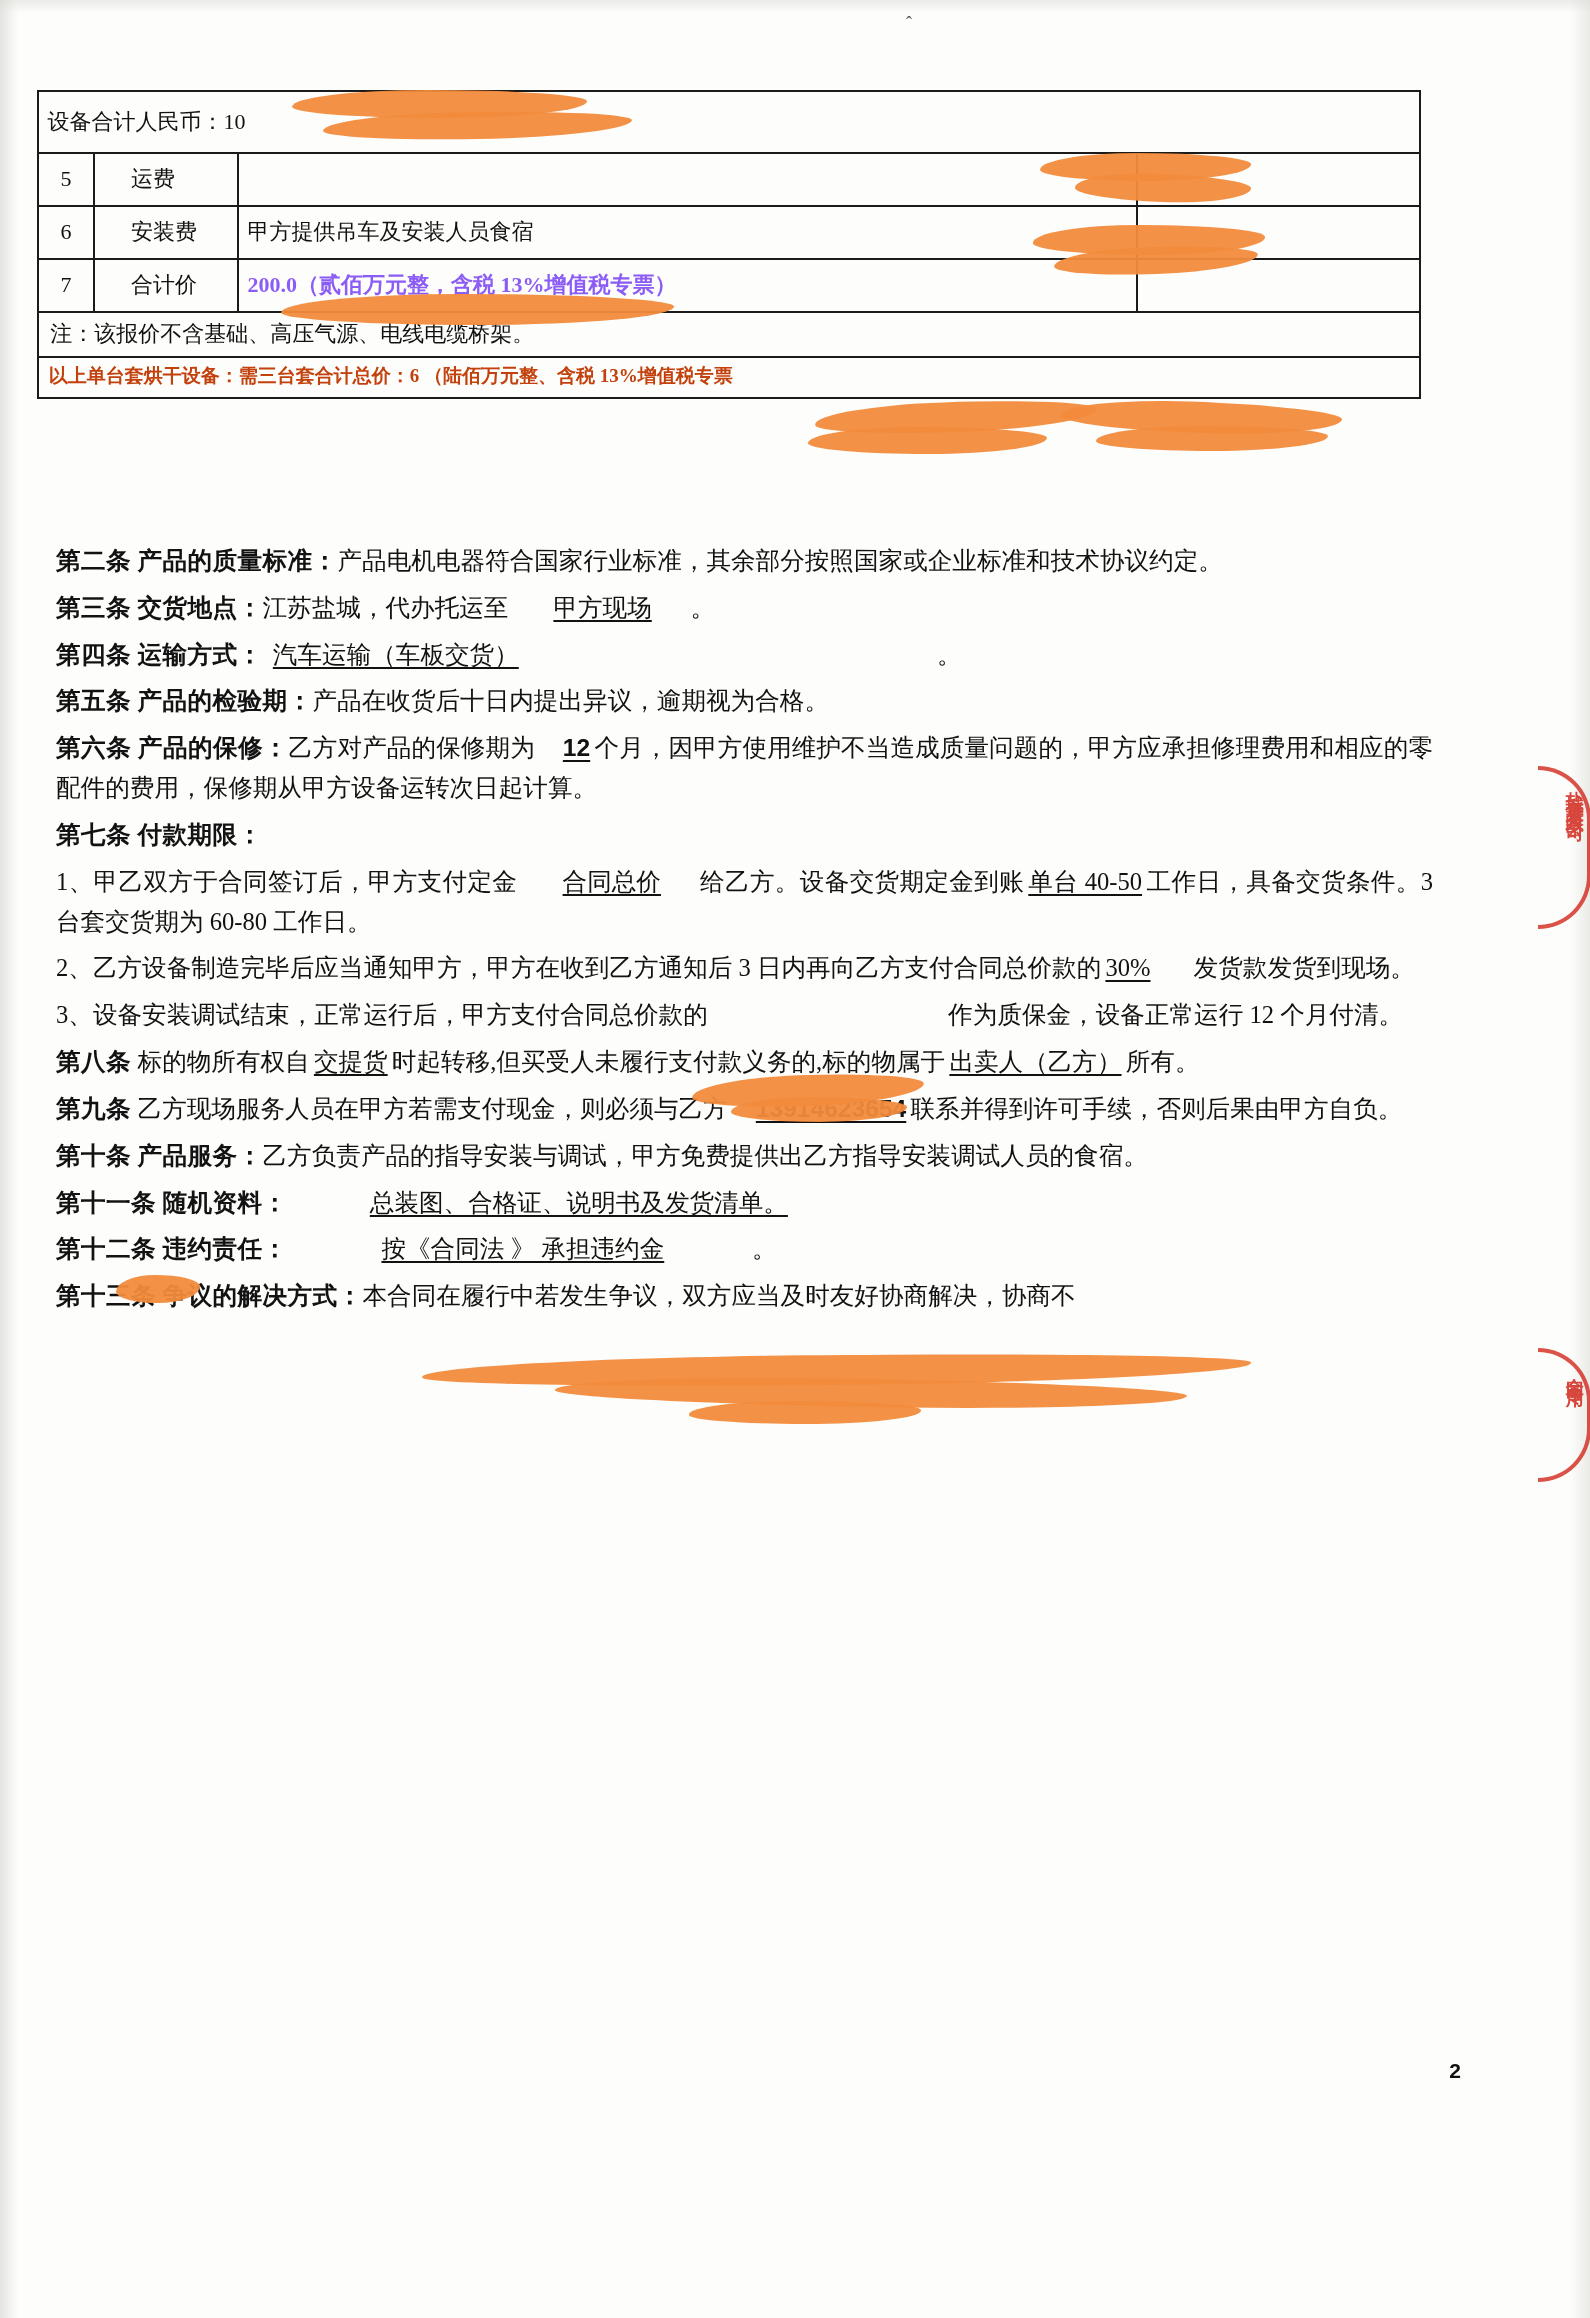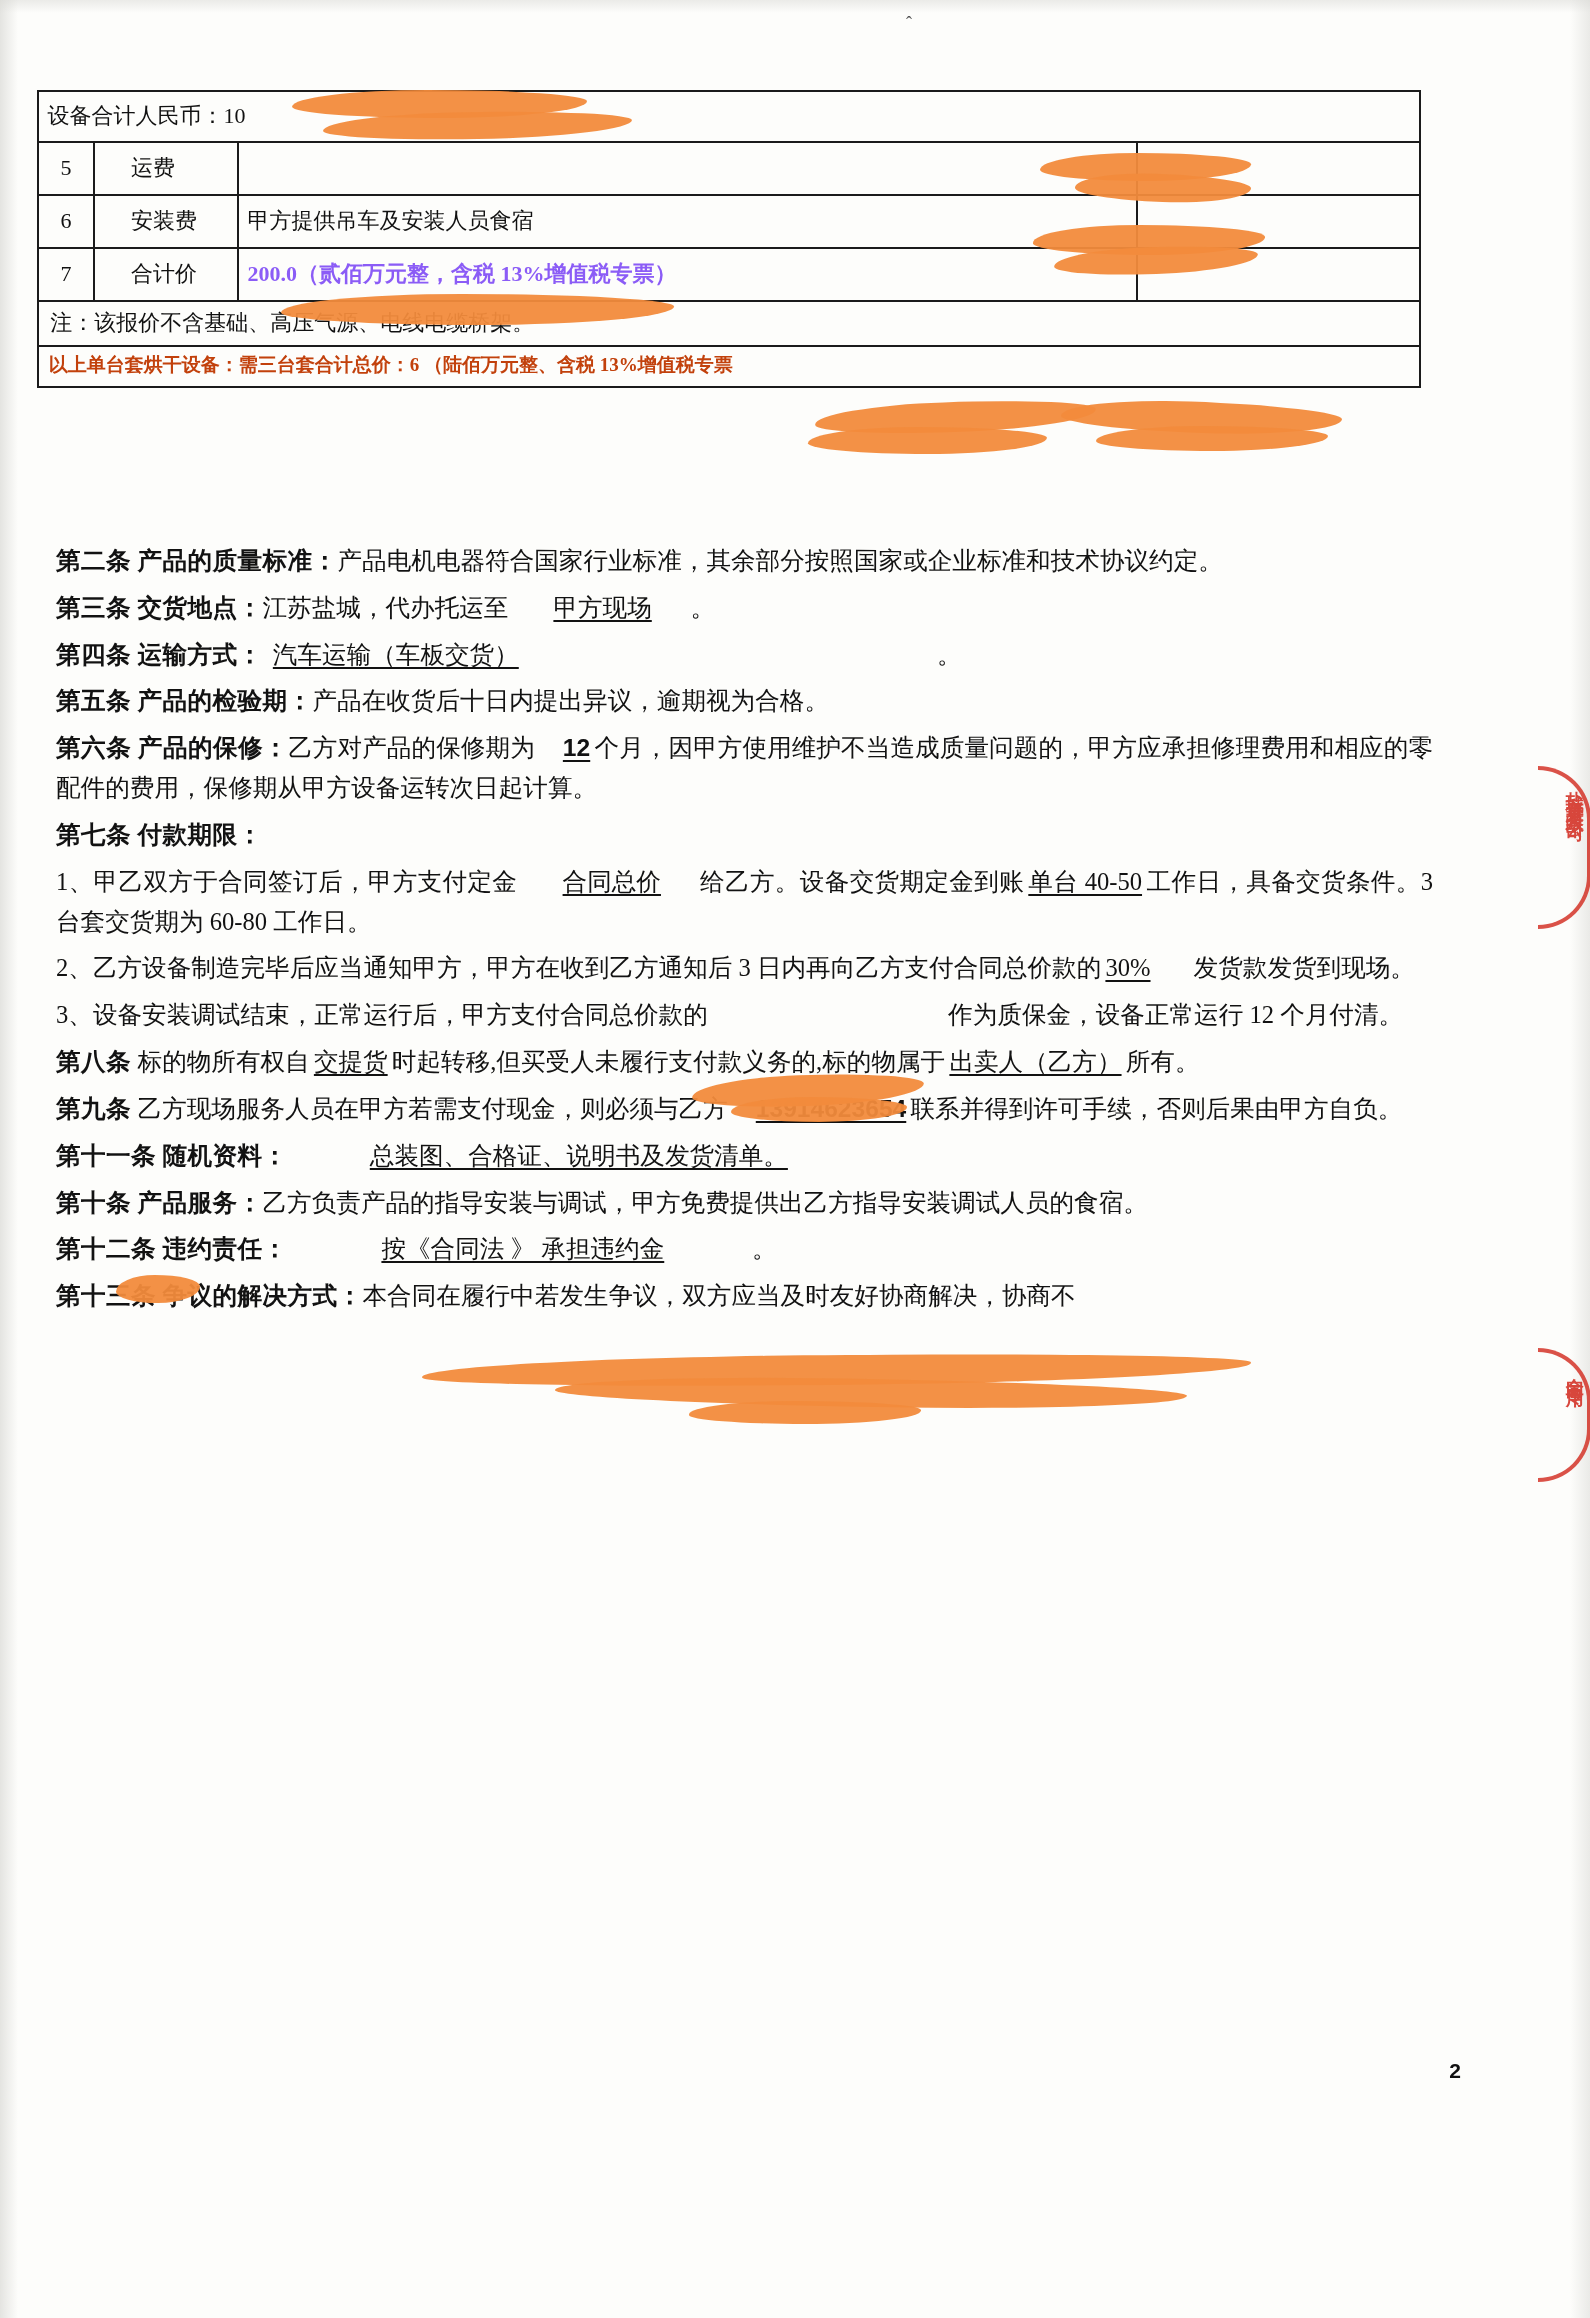--- a/index.html
+++ b/index.html
@@ -63,21 +63,21 @@
     border-right: 2.1px solid #1b1b1b;
     display: flex;
     align-items: center;
   }
   .tc:last-child { border-right: none; }
   .c-no    { width: 56px; justify-content: center; }
   .c-name  { width: 144px; padding-left: 36px; }
   .c-desc  { flex: 1; }
   .c-val   { width: 281px; }
   .full    { flex: 1; }
-  .row-total-head { height: 51px; }
+  .row-total-head { height: 62px; }
   .row-h   { height: 53px; }
   .red {
     color: #8b5cf6;
     font-weight: bold;
   }
   .note-row .tc { padding-left: 11.2px; }
   .summary-row {
     padding: 5.6px 9.8px 9.8px 9.8px;
     color: #c2410c;
     font-weight: bold;
@@ -260,26 +260,26 @@
 
     <p class="para">
       <span class="clause-title">第八条  </span><span>标的物所有权自</span><span class="ul">交提货</span><span>时起转移,但买受人未履行支付款义务的,标的物属于</span><span class="ul">出卖人（乙方）</span><span>所有。</span>
     </p>
 
     <p class="para">
       <span class="clause-title">第九条  </span><span>乙方现场服务人员在甲方若需支付现金，则必须与乙方</span><span class="ul num">13914623654</span><span>联系并得到许可手续，否则后果由甲方自负。</span>
     </p>
 
     <p class="para">
+      <span class="clause-title">第十条  产品服务：</span><span>乙方负责产品的指导安装与调试，甲方免费提供出乙方指导安装调试人员的食宿。</span>
+    </p>
+
+    <p class="para">
       <span class="clause-title">第十一条  随机资料：</span>
       <span class="ul-wide" style="min-width:562px;text-align:center">总装图、合格证、说明书及发货清单。</span>
-    </p>
-
-    <p class="para">
-      <span class="clause-title">第十条  产品服务：</span><span>乙方负责产品的指导安装与调试，甲方免费提供出乙方指导安装调试人员的食宿。</span>
     </p>
 
     <p class="para">
       <span class="clause-title">第十二条  违约责任：</span>
       <span class="ul-wide" style="min-width:450px;text-align:center">按《合同法 》 承担违约金</span><span>。</span>
     </p>
 
     <p class="para">
       <span class="clause-title">第十三条  争议的解决方式：</span><span>本合同在履行中若发生争议，双方应当及时友好协商解决，协商不</span>
     </p>

